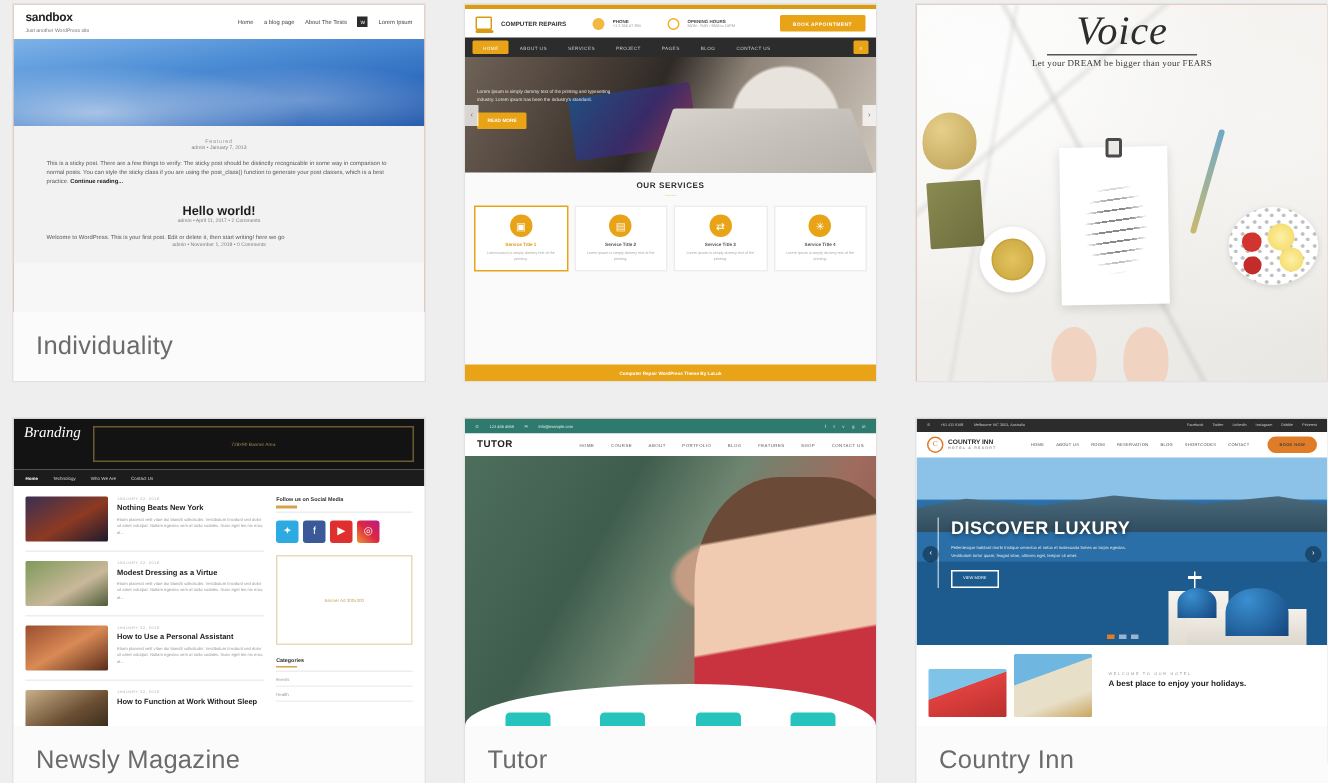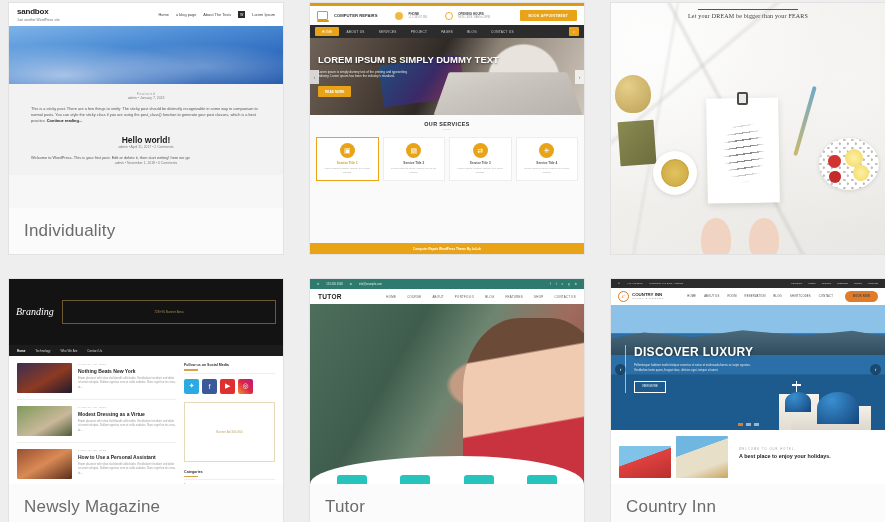--- a/index.html
+++ b/index.html
@@ -133,21 +133,21 @@
   .vo-lem{position:absolute;right:22px;top:146px;width:18px;height:18px;border-radius:50%;background:radial-gradient(circle,#fdf0a8,#f3d75a);}
   .vo-lem2{position:absolute;right:16px;top:162px;width:16px;height:16px;border-radius:50%;background:radial-gradient(circle,#fdf0a8,#f3d75a);}
   .vo-straw{position:absolute;right:44px;top:152px;width:13px;height:13px;border-radius:50% 50% 55% 55%;background:#d2342f;}
   .vo-straw2{position:absolute;right:44px;top:168px;width:12px;height:12px;border-radius:50% 50% 55% 55%;background:#c42c29;}
   .vo-pen{position:absolute;right:78px;top:82px;width:4px;height:72px;background:linear-gradient(180deg,#6fa8c9,#c9b96f);transform:rotate(16deg);border-radius:2px;}
   .vo-hand1{position:absolute;left:90px;bottom:-6px;width:30px;height:42px;border-radius:50% 50% 40% 40%;background:#f0d3c0;}
   .vo-hand2{position:absolute;left:138px;bottom:-6px;width:30px;height:42px;border-radius:50% 50% 40% 40%;background:#f0d3c0;}
 
   
   .nw{height:100%;background:#fff;display:flex;flex-direction:column;}
-  .nw-top{background:#131313;display:flex;align-items:center;padding:21px 7px;gap:8px;}
+  .nw-top{background:#131313;display:flex;align-items:flex-start;padding:5px 7px;gap:8px;}
   .nw-logo{font-family:"Liberation Serif",serif;font-style:italic;font-size:10px;color:#fff;line-height:1;}
   .nw-banner{flex:1;border:1px solid #6d5a33;color:#a08a52;font-size:3.2px;text-align:center;padding:9px 0;}
   .nw-nav{background:#1c1c1c;display:flex;align-items:center;padding:0 8px;height:11px;gap:10px;}
   .nw-nav span{font-size:3px;color:#d4d4d4;}
   .nw-nav .on{color:#fff;font-weight:bold;}
   .nw-main{display:flex;flex:1;padding:7px 8px;gap:8px;background:#fff;overflow:hidden;}
   .nw-posts{flex:1.75;}
   .nw-post{display:flex;gap:6px;padding-bottom:6px;margin-bottom:6px;border-bottom:1px solid #eee;}
   .nw-th{width:55px;height:30px;flex:0 0 auto;border-radius:1px;}
   .nw-th.t1{background:linear-gradient(150deg,#3a2f52,#8d3a22 55%,#1f1a2e);}
@@ -294,21 +294,20 @@
           <span class="it">PROJECT</span>
           <span class="it">PAGES</span>
           <span class="it">BLOG</span>
           <span class="it">CONTACT US</span>
           <span class="srch">⌕</span>
         </div>
         <div class="lz-hero">
           <div class="lz-arw l">‹</div>
           <div class="lz-arw r">›</div>
           <div class="lz-hero-tx">
-            <div class="lz-h1">LOREM IPSUM IS SIMPLY DUMMY TEXT</div>
             <div class="lz-sub">Lorem ipsum is simply dummy text of the printing and typesetting industry. Lorem ipsum has been the industry's standard.</div>
             <div class="lz-cta">READ MORE</div>
           </div>
         </div>
         <div class="lz-svc">
           <div class="lz-svc-t">OUR SERVICES</div>
           <div class="lz-svc-d">~~~~~</div>
           <div class="lz-row">
             <div class="lz-box on">
               <div class="lz-ic">▣</div>
@@ -349,20 +348,21 @@
         <div class="vo-clip"></div>
         <div class="vo-cup"></div>
         <div class="vo-plate"></div>
         <div class="vo-lem"></div>
         <div class="vo-lem2"></div>
         <div class="vo-straw"></div>
         <div class="vo-straw2"></div>
         <div class="vo-hand1"></div>
         <div class="vo-hand2"></div>
         <div class="vo-title">
+          <div class="vo-h1">Voice</div>
           <div class="vo-rule"></div>
           <div class="vo-sub">Let your DREAM be bigger than your FEARS</div>
         </div>
       </div>
     </div>
   </div>
 
   <div class="theme-card">
     <div class="screenshot flush">
       <div class="nw">

